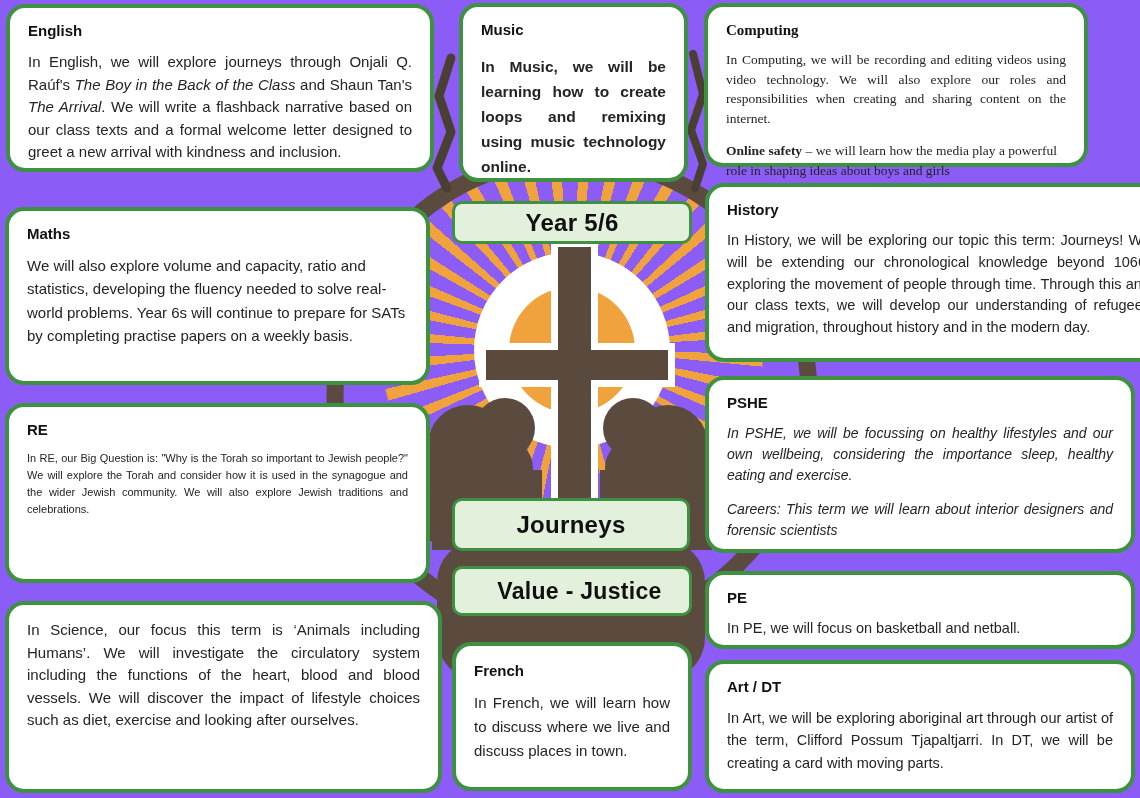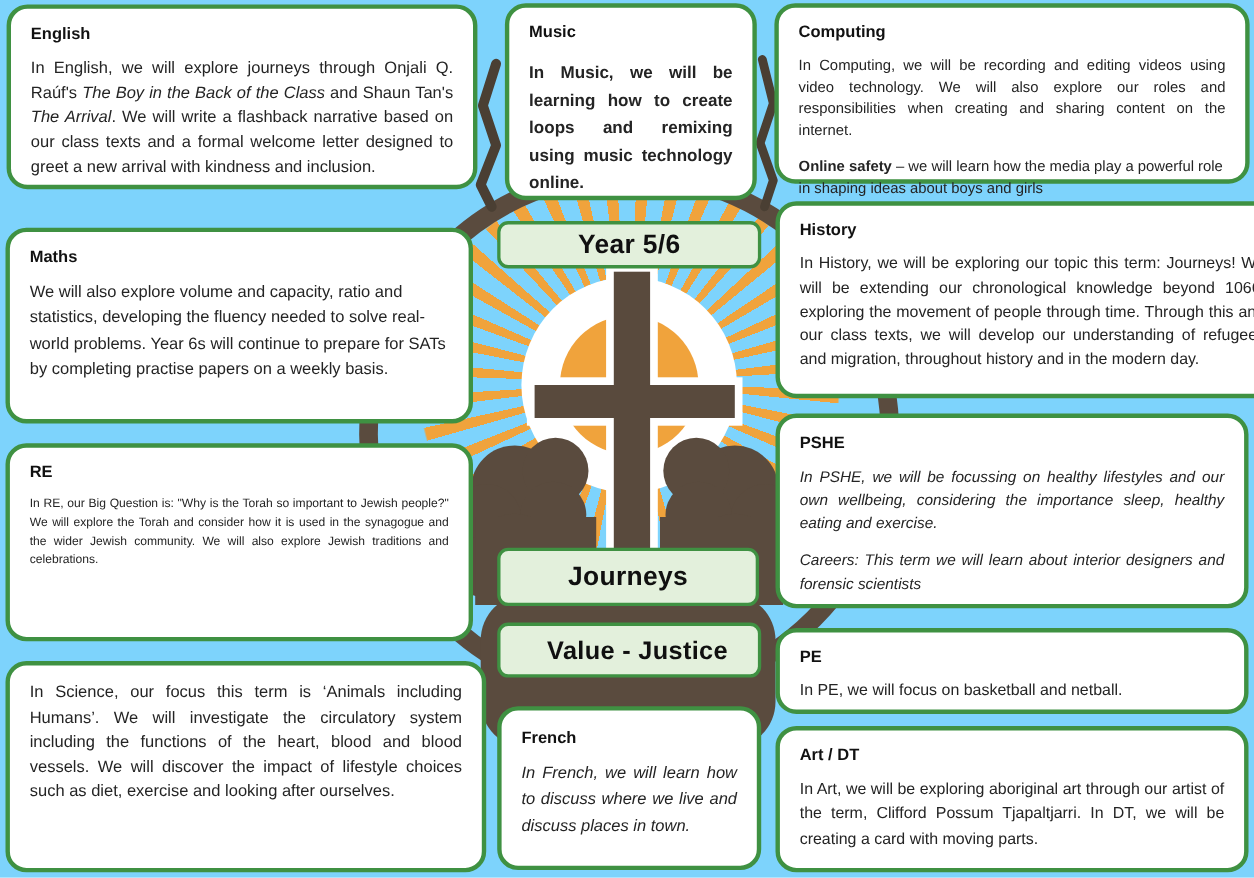--- a/index.html
+++ b/index.html
@@ -5,21 +5,21 @@
   :root{
     --green:#3f9142;
     --pill:#e3f0dc;
     --orange:#f0a33c;
     --brown:#5a4b3e;
     --branch:#4a3f33;
     --ink:#1f1f1f;
   }
   html,body{margin:0;padding:0;background:#fff;}
   .canvas{
-    position:relative;width:1140px;height:798px;overflow:hidden;background:#7dd3fc;
+    position:relative;width:1140px;height:798px;overflow:hidden;background:#8b5cf6;
     font-family:"Liberation Sans",sans-serif;color:var(--ink);
   }
   
   .bg{position:absolute;inset:0;}
   .sun-rays{
     position:absolute;left:380px;top:156px;width:384px;height:384px;border-radius:50%;
     background:repeating-conic-gradient(from 2deg,var(--orange) 0deg 3.6deg,rgba(255,255,255,0) 3.6deg 9deg);
     -webkit-mask:radial-gradient(circle closest-side,transparent 0 50%,#000 50% 99%,transparent 100%);
             mask:radial-gradient(circle closest-side,transparent 0 50%,#000 50% 99%,transparent 100%);
   }
@@ -39,21 +39,21 @@
   .b-music h2{margin-bottom:15px;}
   .b-computing p{font-size:13.5px;line-height:1.45;}
   .b-history p{font-size:14.5px;line-height:1.5;}
   .b-pshe p{font-size:14px;line-height:1.5;font-style:italic;}
   .b-pe p{font-size:14.5px;}
   .b-art p{font-size:14.5px;line-height:1.55;}
   .b-maths p{font-size:15px;line-height:1.55;}
   .b-re p{font-size:11px;line-height:1.55;}
   .b-science p{font-size:15px;line-height:1.5;}
   .b-french{padding-top:16px;}
-  .b-french p{font-size:15px;line-height:1.6;font-style:italic;}
+  .b-french p{font-size:15px;line-height:1.6;}
   
   .pill{
     position:absolute;background:var(--pill);border:3px solid var(--green);border-radius:10px;
     box-sizing:border-box;display:flex;align-items:center;justify-content:center;
     font-weight:bold;font-size:24px;color:#101010;letter-spacing:.3px;
   }
 </style>
 </head>
 <body>
 
@@ -108,21 +108,21 @@
   <section class="box b-english" style="left:6px;top:4px;width:428px;height:168px;">
     <h2>English</h2>
     <p class="just"><span>In English, we will explore journeys through Onjali Q. Raúf's </span><i>The Boy in the Back of the Class</i><span> and Shaun Tan's </span><i>The Arrival</i><span>. We will write a flashback narrative based on our class texts and a formal welcome letter designed to greet a new arrival with kindness and inclusion.</span></p>
   </section>
 
   <section class="box b-music" style="left:459px;top:3px;width:229px;height:179px;">
     <h2>Music</h2>
     <p class="just">In Music, we will be learning how to create loops and remixing using music technology online.</p>
   </section>
 
-  <section class="box b-computing" style="left:704px;top:3px;width:432px;height:164px;">
+  <section class="box b-computing" style="left:704px;top:3px;width:384px;height:164px;font-family:Liberation Serif, serif;">
     <h2>Computing</h2>
     <p class="just">In Computing, we will be recording and editing videos using video technology. We will also explore our roles and responsibilities when creating and sharing content on the internet.</p>
     <p><b>Online safety</b><span> – we will learn how the media play a powerful role in shaping ideas about boys and girls</span></p>
   </section>
 
   <section class="box b-history" style="left:705px;top:183px;width:467px;height:179px;">
     <h2>History</h2>
     <p class="just">In History, we will be exploring our topic this term: Journeys! We will be extending our chronological knowledge beyond 1066, exploring the movement of people through time. Through this and our class texts, we will develop our understanding of refugees and migration, throughout history and in the modern day.</p>
   </section>
 

